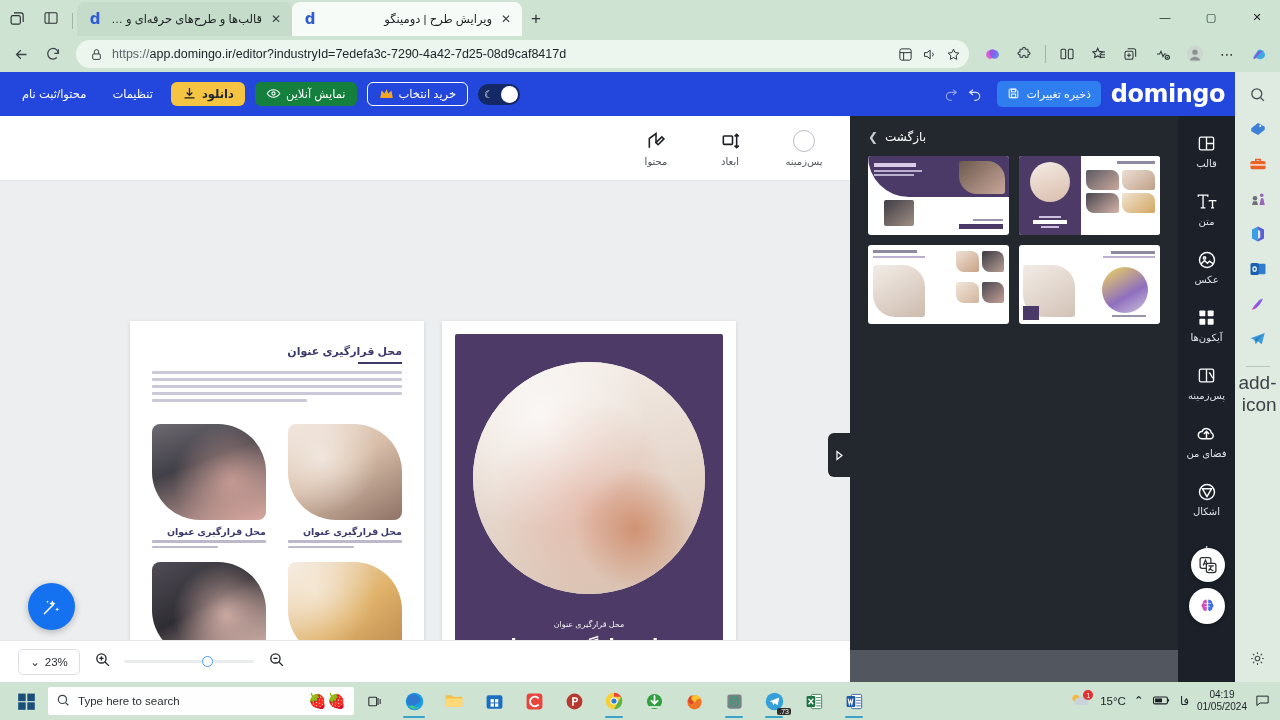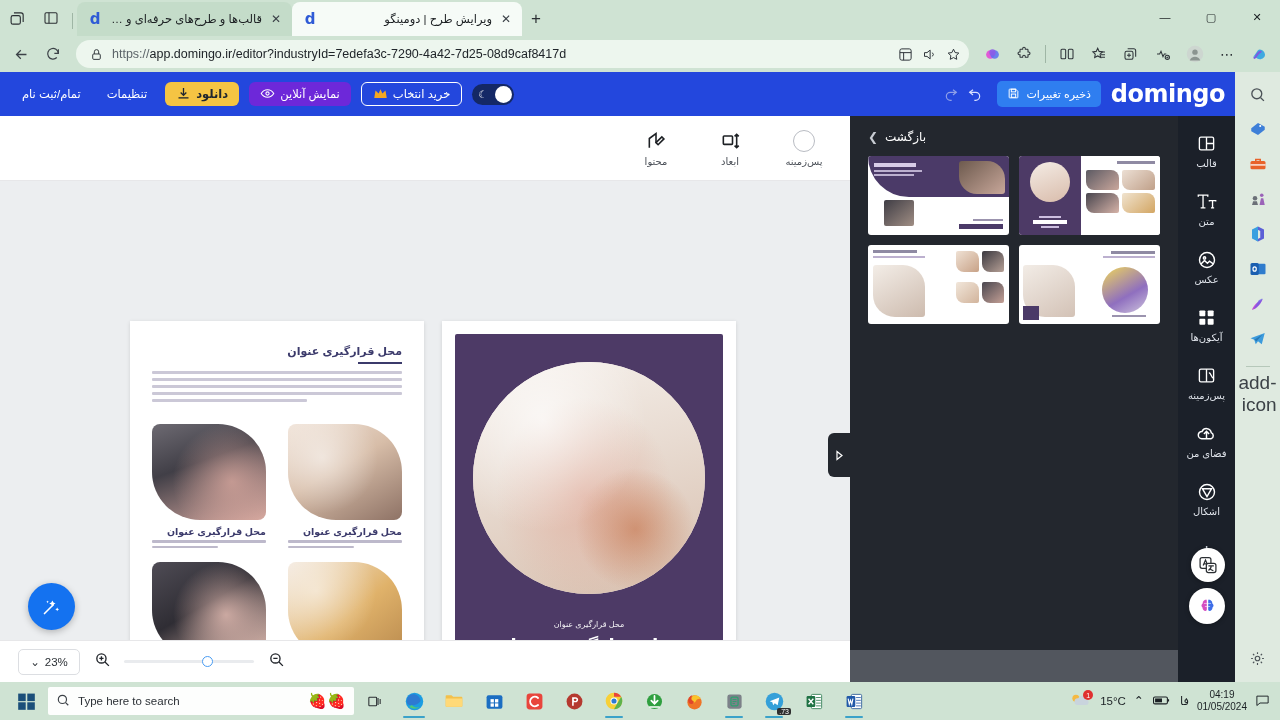--- a/index.html
+++ b/index.html
@@ -100,21 +100,21 @@
   .hdr-spacer { flex: 1 1 auto; }
   .toggle-pill {
     width: 42px; height: 21px; border-radius: 11px; background: #142866;
     display: flex; align-items: center; padding: 2px; direction: ltr; position: relative;
   }
   .toggle-pill .moon { color: #fff; font-size: 10px; margin-left: 4px; }
   .toggle-pill .knob { width: 17px; height: 17px; border-radius: 50%; background: #fff; margin-left: auto; }
   .hdr-btn { height: 24px; border-radius: 6px; display: flex; align-items: center; gap: 5px;
     padding: 0 11px; font-size: 11.5px; }
   .btn-sub { border: 1px solid #fff; color: #fff; }
-  .btn-live { background: #6d28d9; color: #fff; justify-content: center; }
+  .btn-live { background: #15803d; color: #fff; justify-content: center; }
   .btn-dl { background: #f5c443; color: #21262e; font-weight: 700; }
   .hdr-link { color: #fff; font-size: 11.5px; padding: 0 8px; }
 
   
   .editor-body { position: absolute; top: 44px; left: 0; right: 0; bottom: 0; }
 
   
   .mini-tools {
     position: absolute; top: 0; left: 0; width: 850px; height: 65px;
     background: #fff; border-bottom: 1px solid #e7e7e9;
@@ -526,21 +526,21 @@
         <span>دانلود</span>
         <span>
           <svg width="15" height="15" viewBox="0 0 24 24" fill="none" stroke="#21262e" stroke-width="2.1">
             <path d="M12 3v11M7.5 10.5L12 15l4.5-4.5"></path>
               <path d="M4 19h16"></path>
             </svg>
         </span>
       </div>
 
       <div class="hdr-link">تنظیمات</div>
-      <div class="hdr-link">تمام/ثبت نام</div>
+      <div class="hdr-link">محتوا/ثبت نام</div>
     </div>
 
     <div class="editor-body">
 
       <div class="mini-tools">
         <div class="mini-tool">
           <span class="mt-ic">
               <span class="mt-circle"></span>
             </span>
           <span class="mt-lb">پس‌زمینه</span>

